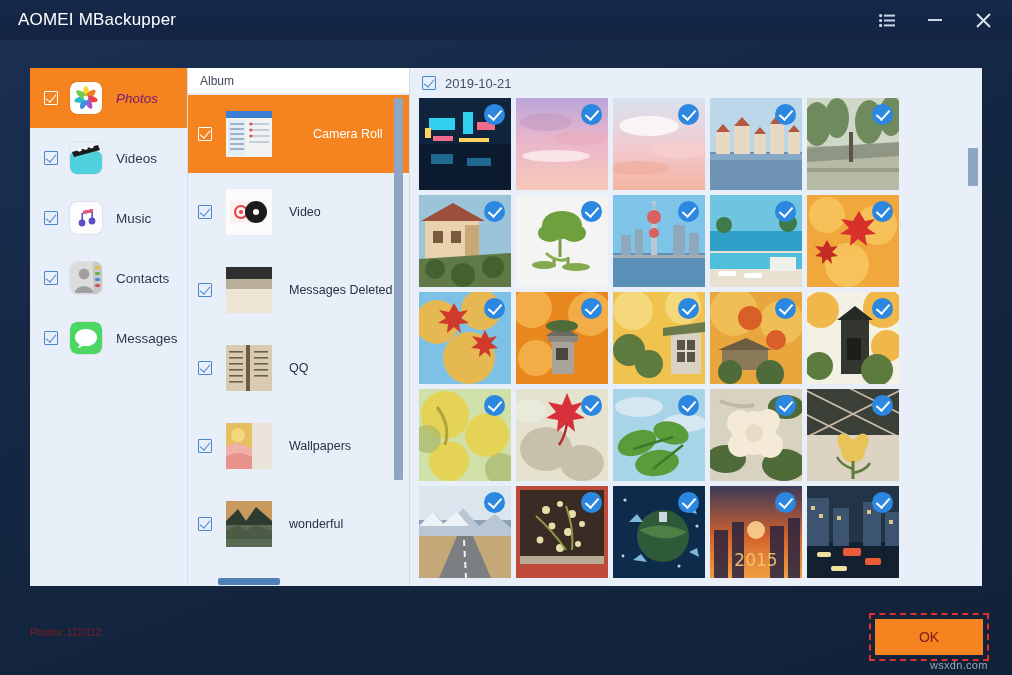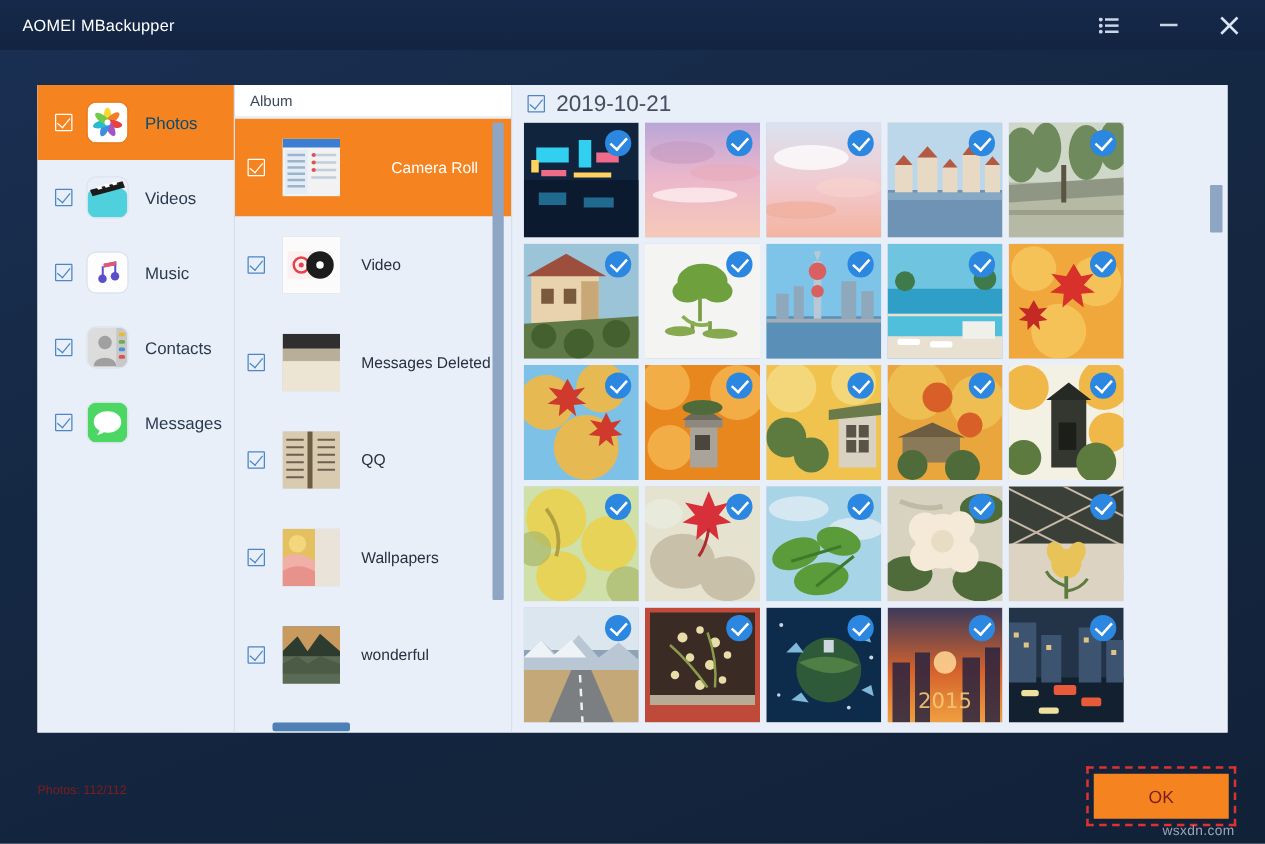--- a/index.html
+++ b/index.html
@@ -13,21 +13,21 @@
     position: relative;
   }
 
   
   .titlebar {
     position: absolute; left: 0; top: 0; width: 1012px; height: 40px;
     background: linear-gradient(180deg, #16294a 0%, #132442 100%);
     display: flex; align-items: center;
   }
   .title-text {
-    margin-left: 18px; color: #ffffff; font-size: 13px; letter-spacing: .2px;
+    margin-left: 18px; color: #ffffff; font-size: 17px; letter-spacing: .2px;
   }
   .win-ctrls {
     margin-left: auto; display: flex; align-items: center; gap: 26px;
     margin-right: 18px;
   }
   .win-btn {
     width: 22px; height: 22px; display: flex; align-items: center;
     justify-content: center; cursor: pointer;
   }
   .ic-list { display: block; }
@@ -51,21 +51,21 @@
     border-right: 1px solid #d4e0ee;
     flex: none;
     padding-top: 0;
   }
   .side-item {
     height: 60px; display: flex; align-items: center;
     padding-left: 14px; cursor: pointer; position: relative;
   }
   .side-item.active { background: #f5831f; }
   .side-item .lbl { font-size: 13.5px; color: #2b3a4d; margin-left: 14px; }
-  .side-item.active .lbl { color: #0c4a6e; }
+  .side-item.active .lbl { color: #701a75; font-style: italic; }
 
   .cb {
     width: 14px; height: 14px; flex: none; position: relative;
     border: 1.4px solid #4a86c8; background: transparent; border-radius: 1px;
   }
   .cb::after {
     content: ""; position: absolute; left: 3px; top: 0px;
     width: 5px; height: 9px;
     border-right: 1.6px solid #4a86c8; border-bottom: 1.6px solid #4a86c8;
     transform: rotate(40deg);
@@ -117,21 +117,21 @@
 
   
   .photos {
     flex: 1; height: 100%; background: #e8eff8;
     position: relative; overflow: hidden;
   }
   .date-row {
     height: 30px; display: flex; align-items: center; padding-left: 12px;
     gap: 9px;
   }
-  .date-row .lbl { font-size: 18px; color: #44505f; }
+  .date-row .lbl { font-size: 13px; color: #44505f; }
   .grid {
     position: absolute; top: 30px; left: 9px; right: 0; bottom: 0;
     display: flex; flex-wrap: wrap; align-content: flex-start;
     gap: 5px;
   }
   .cell {
     width: 92px; height: 92px; position: relative; overflow: hidden;
     background: #cdd6e2; cursor: pointer;
   }
   .check-badge {

